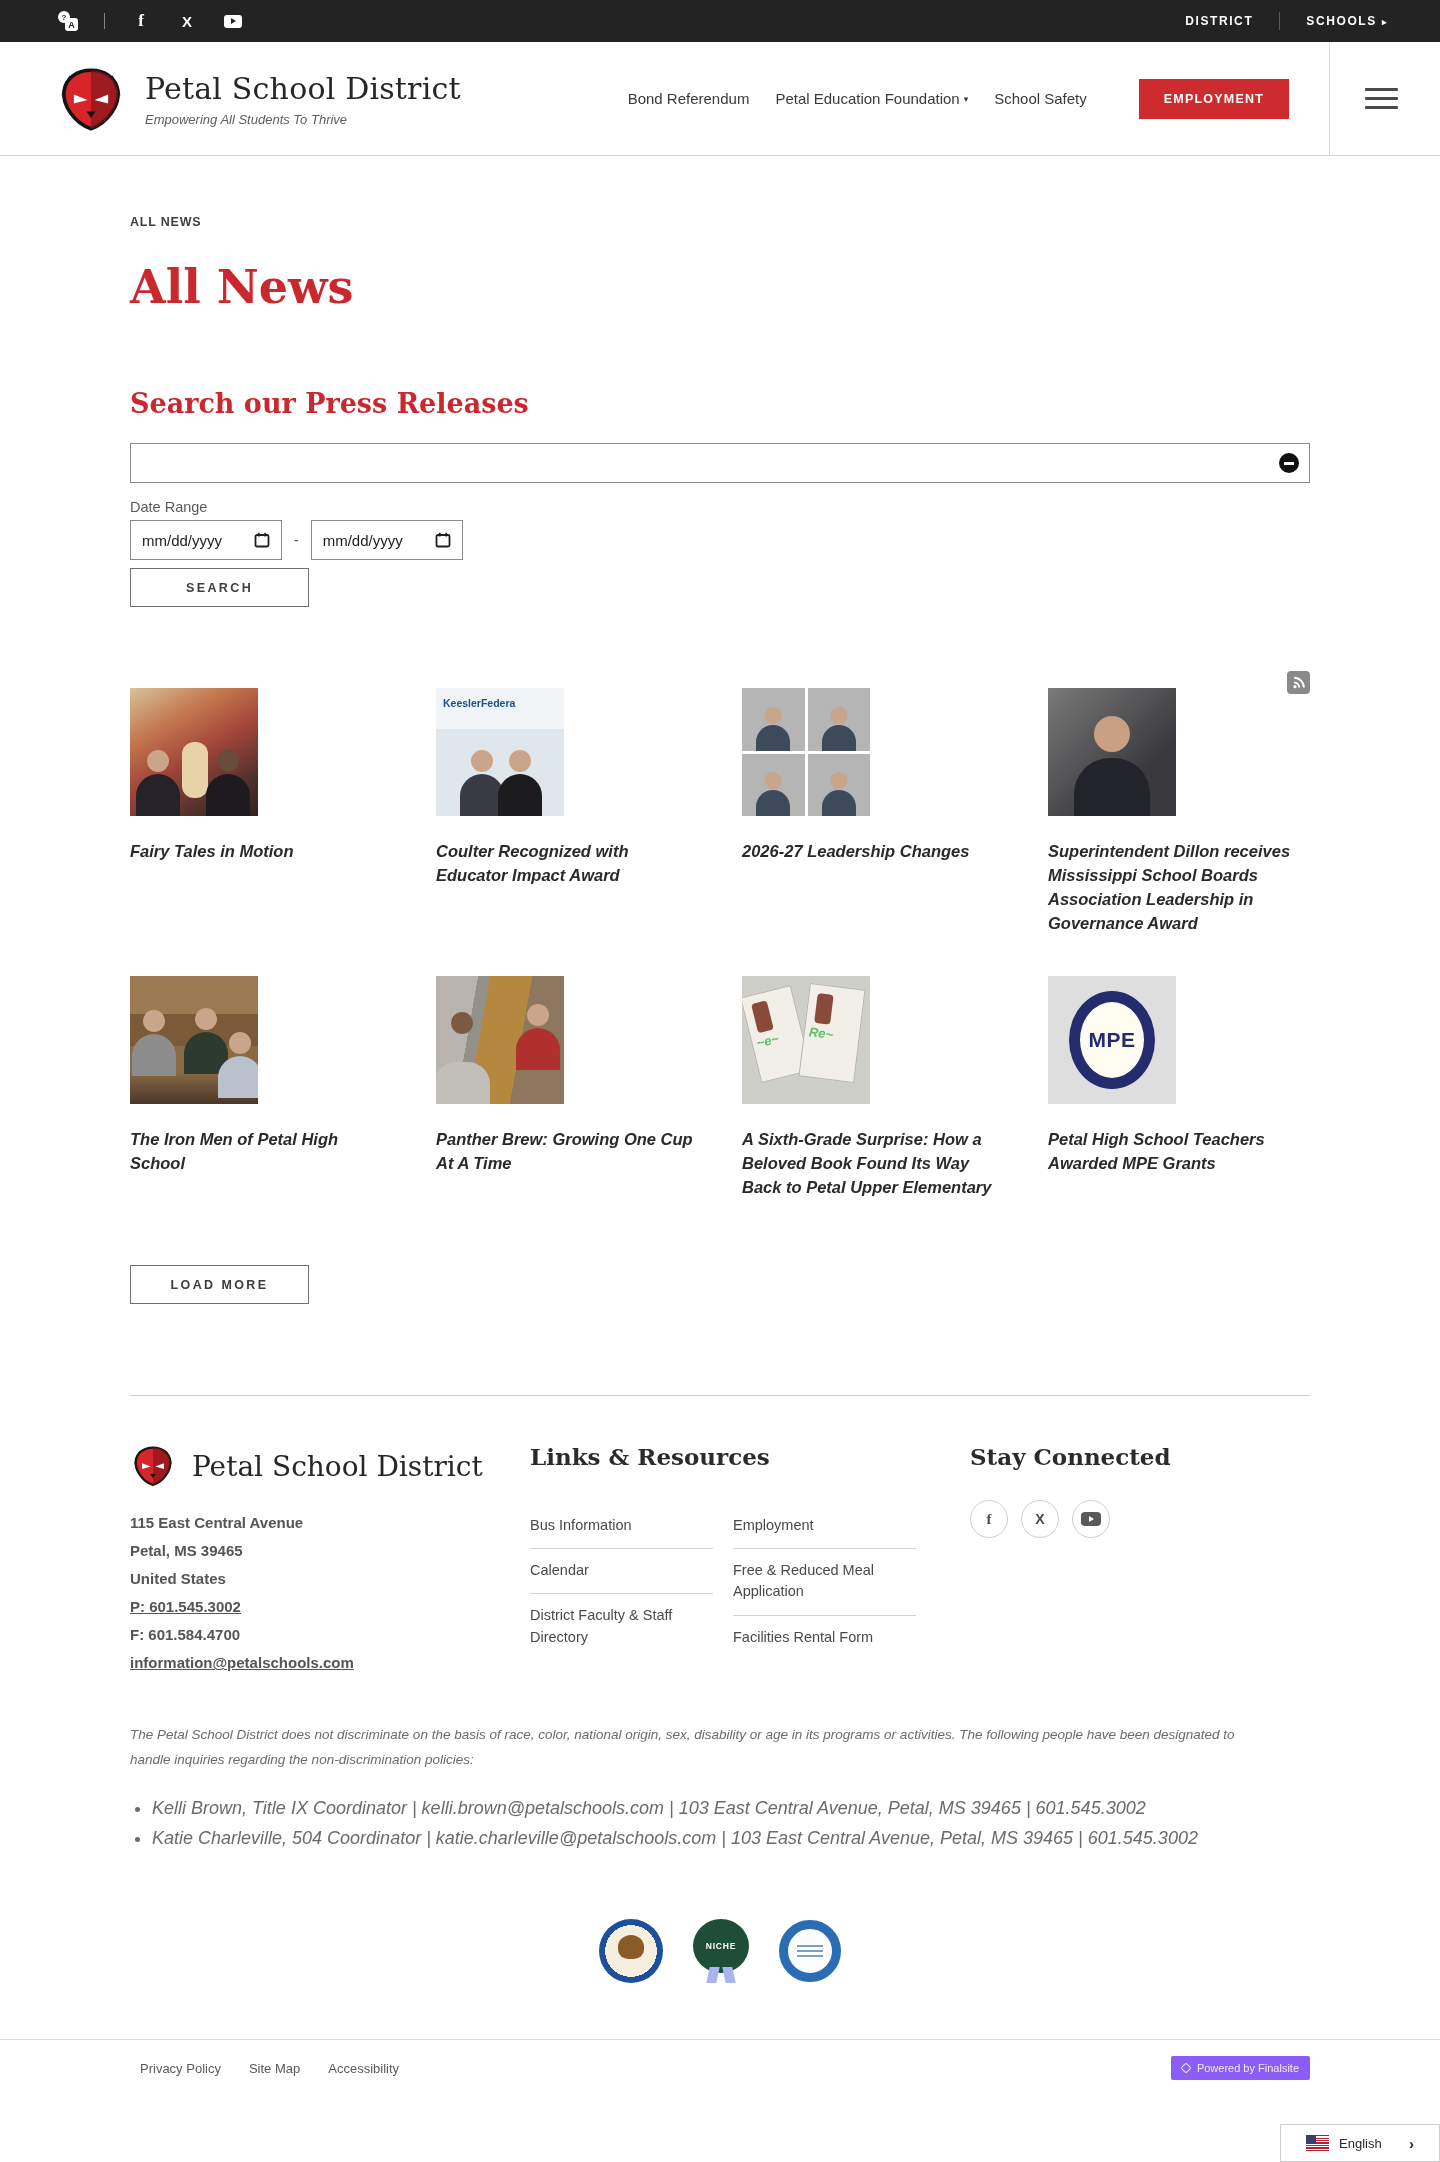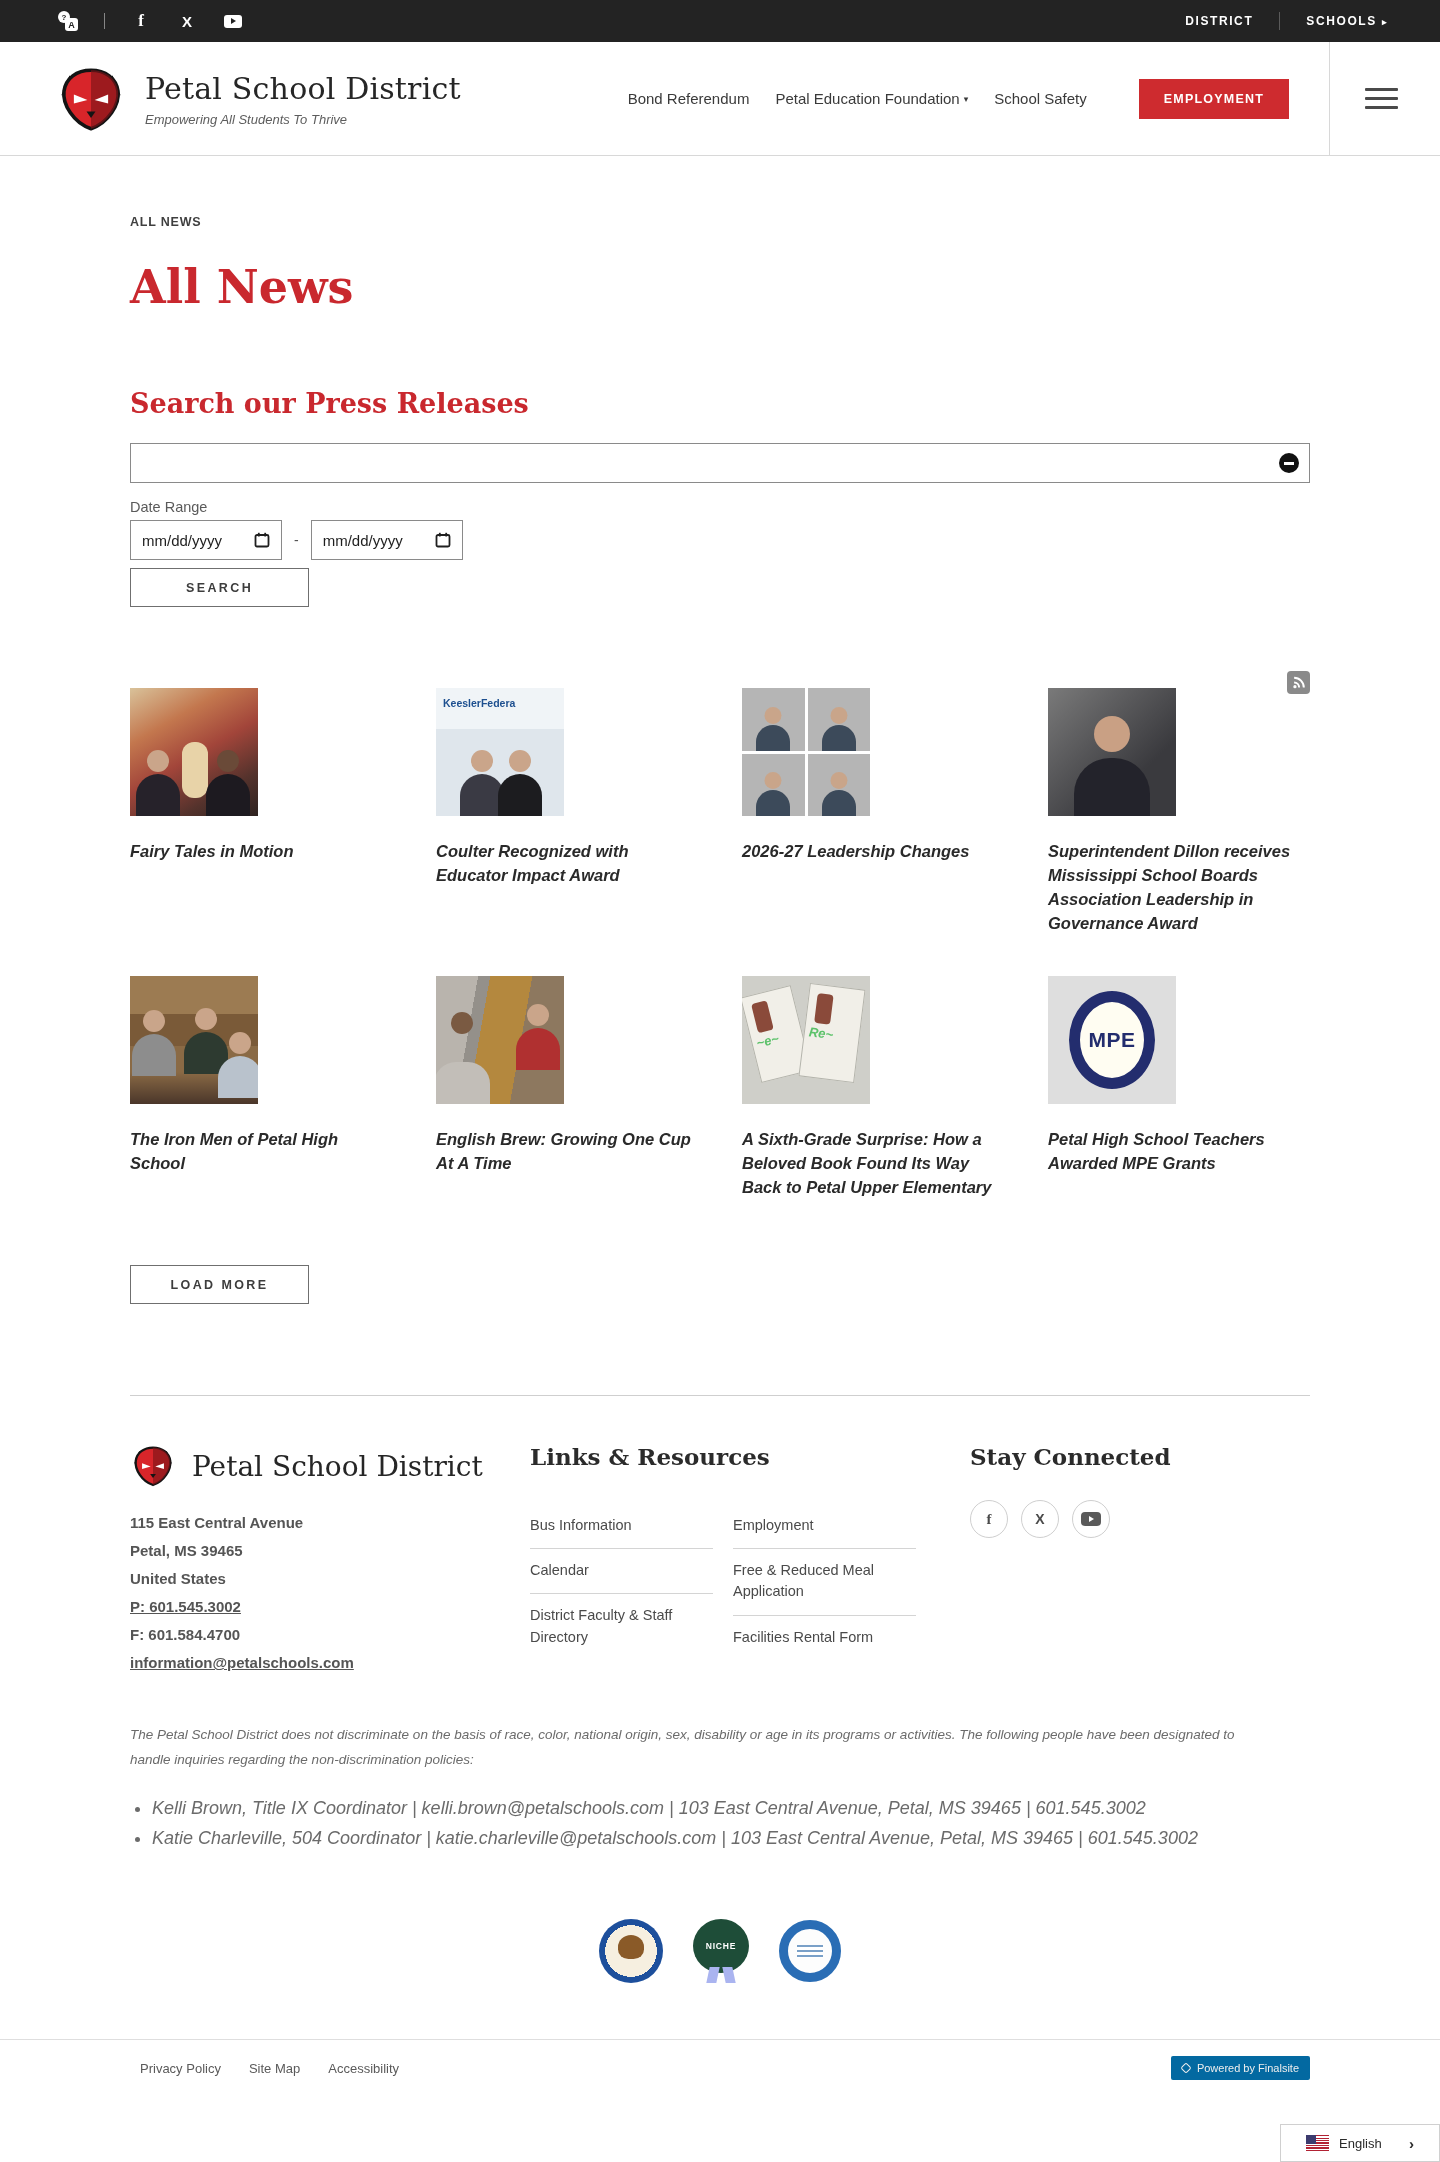--- a/index.html
+++ b/index.html
@@ -159,21 +159,21 @@
   .badge-educated { width:62px; height:62px; border-radius:50%; border:9px solid #2a6db5; background:#fdfdfd;
             display:flex; align-items:center; justify-content:center; }
   .badge-educated i { display:block; width:26px; height:13px;
             background:repeating-linear-gradient(180deg,#7aa0c8 0 2px,#fff 2px 5px); }
 
   
   .bottombar { margin-top:56px; border-top:1px solid #dedede; }
   .bottombar-inner { width:1180px; margin:0 auto; padding-top:16px; display:flex; align-items:center; }
   .bb-links { display:flex; gap:28px; margin-left:10px; }
   .bb-links a { font-size:13px; color:#5a5a5a; }
-  .powered-by { margin-left:auto; background:#0369a1; color:#eee; font-size:11px;
+  .powered-by { margin-left:auto; background:#8b5cf6; color:#eee; font-size:11px;
             display:flex; align-items:center; gap:7px; padding:6px 11px; border-radius:2px; cursor:pointer; }
   .powered-diamond { width:8px; height:8px; border:1px solid #eee; transform:rotate(45deg); border-radius:2px; }
 
   .lang-selector { position:absolute; right:0; bottom:0; width:160px; height:38px; background:#fff;
             border:1px solid #d0d0d0; display:flex; align-items:center; gap:10px; padding:0 25px; cursor:pointer; }
   .us-flag { width:23px; height:16px; position:relative;
             background:repeating-linear-gradient(180deg,#b22234 0 1.25px,#fff 1.25px 2.5px); }
   .us-flag::after { content:""; position:absolute; left:0; top:0; width:10px; height:8.5px; background:#3c3b6e; }
   .lang-label { font-size:13px; color:#2a2a2a; }
   .lang-chevron { margin-left:auto; font-size:15px; font-weight:bold; color:#2a2a2a; }
@@ -331,21 +331,21 @@
         <div class="sil" style="left:88px;bottom:6px;--sc:#b9c2cc;--head:#caa58a"></div>
       </div>
       <div class="card-title">The Iron Men of Petal High School</div>
     </a>
 
     <a class="news-card">
       <div class="ph img-brew">
         <div class="sil" style="left:-2px;bottom:0;width:56px;height:92px;--sc:#c2beb8;--head:#7a5a42"></div>
         <div class="sil" style="left:80px;bottom:34px;--sc:#b03030;--head:#caa58a"></div>
       </div>
-      <div class="card-title">English Brew: Growing One Cup At A Time</div>
+      <div class="card-title">Panther Brew: Growing One Cup At A Time</div>
     </a>
 
     <a class="news-card">
       <div class="ph img-books">
         <div class="book b1">
             <span class="fig"></span>
             <span class="scribble">~e~</span>
           </div>
         <div class="book b2">
             <span class="fig"></span>

